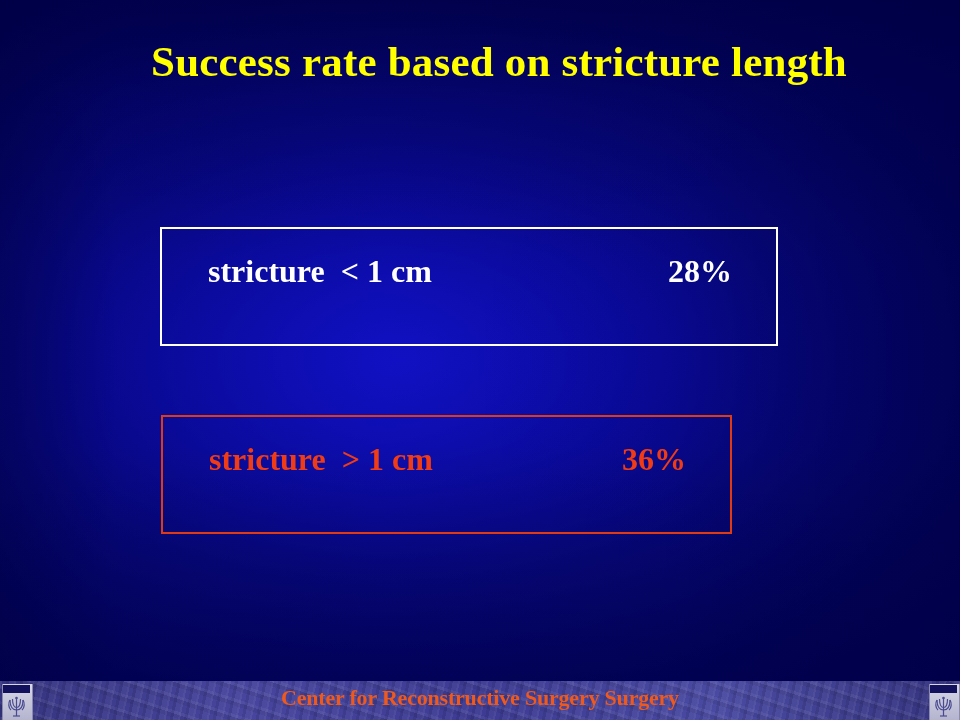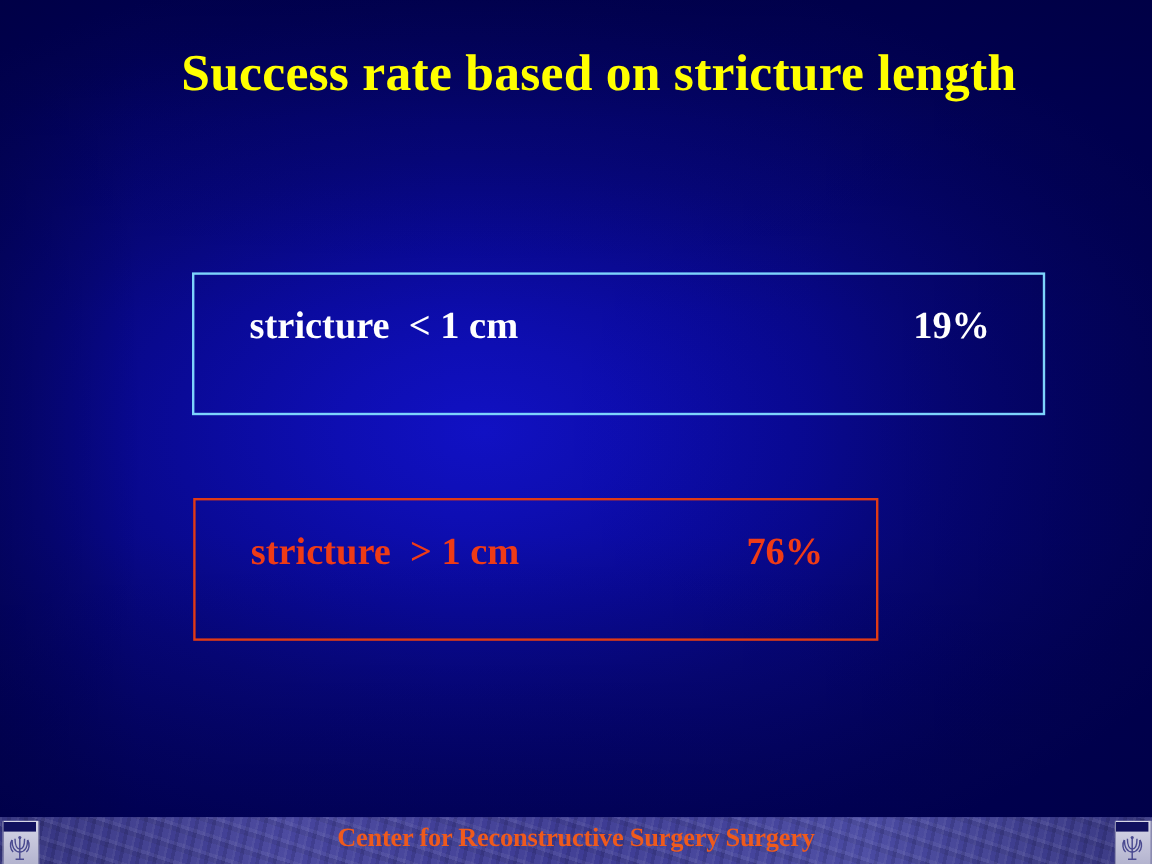--- a/index.html
+++ b/index.html
@@ -71,23 +71,23 @@
   }
 
   
   .result-box {
     position: absolute;
     box-sizing: border-box;
   }
   #box-short {
     left: 160px;
     top: 227px;
-    width: 711px;
+    width: 618px;
     height: 119px;
-    border: 2px solid #7dd3fc;
+    border: 2px solid #ffffff;
   }
   #box-long {
     left: 161px;
     top: 415px;
     width: 571px;
     height: 119px;
     border: 2px solid #e03a15;
   }
   .row-text {
     position: absolute;
@@ -183,26 +183,26 @@
 <div id="slide">
 
   <div id="bg-base"></div>
   <div id="bg-vignette"></div>
   <div id="bg-vignette2"></div>
 
   <div id="title">Success rate based on stricture length</div>
 
   <div class="result-box" id="box-short">
     <div class="row-text row-label">stricture  &lt; 1 cm</div>
-    <div class="row-text row-value">19%</div>
+    <div class="row-text row-value">28%</div>
   </div>
 
   <div class="result-box" id="box-long">
     <div class="row-text row-label">stricture  &gt; 1 cm</div>
-    <div class="row-text row-value">76%</div>
+    <div class="row-text row-value">36%</div>
   </div>
 
   <div id="footer">
     <div id="footer-band"></div>
 
     <div class="corner-emblem" id="corner-left">
       <div class="emblem-plate"></div>
       <div class="emblem-bar"></div>
       <div class="emblem-mark">
         <svg width="25" height="24" viewBox="0 0 25 24">

